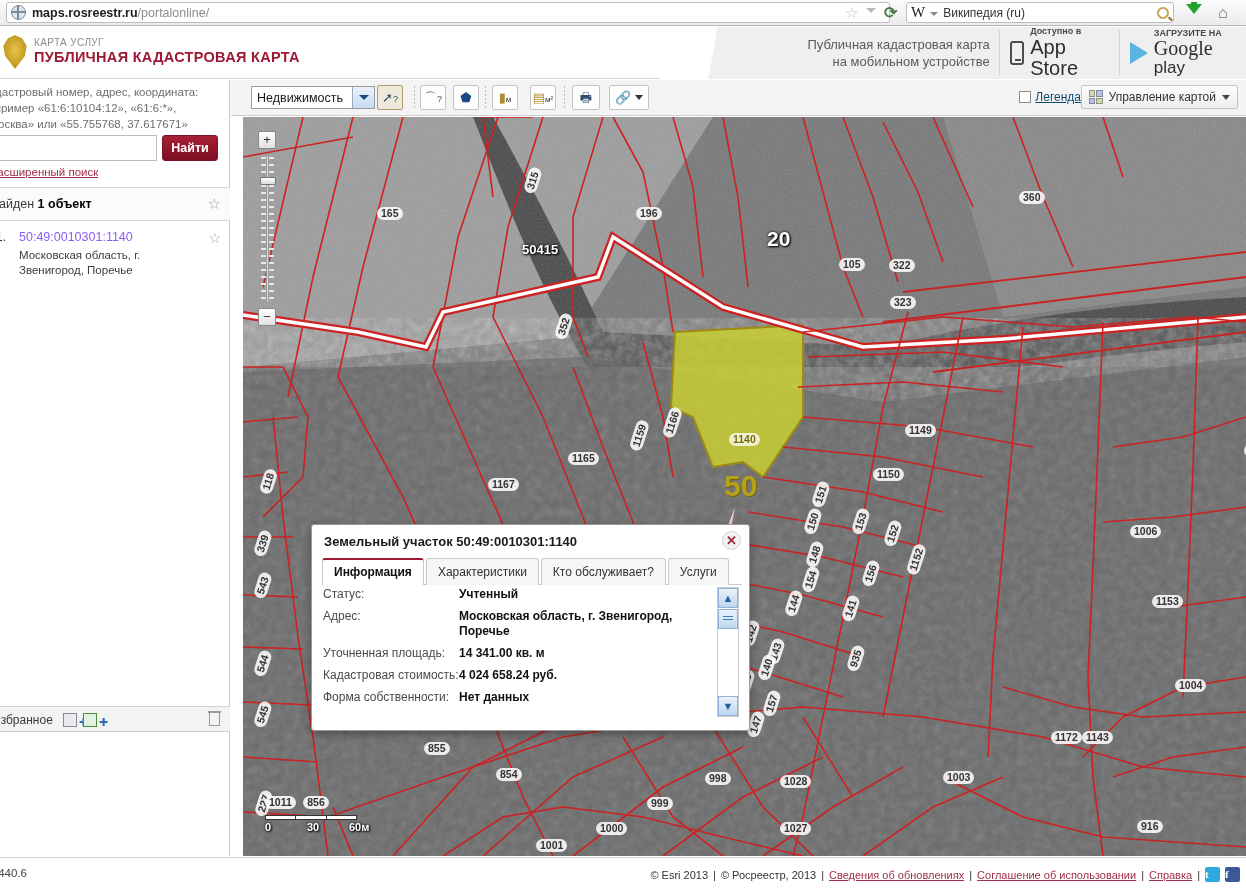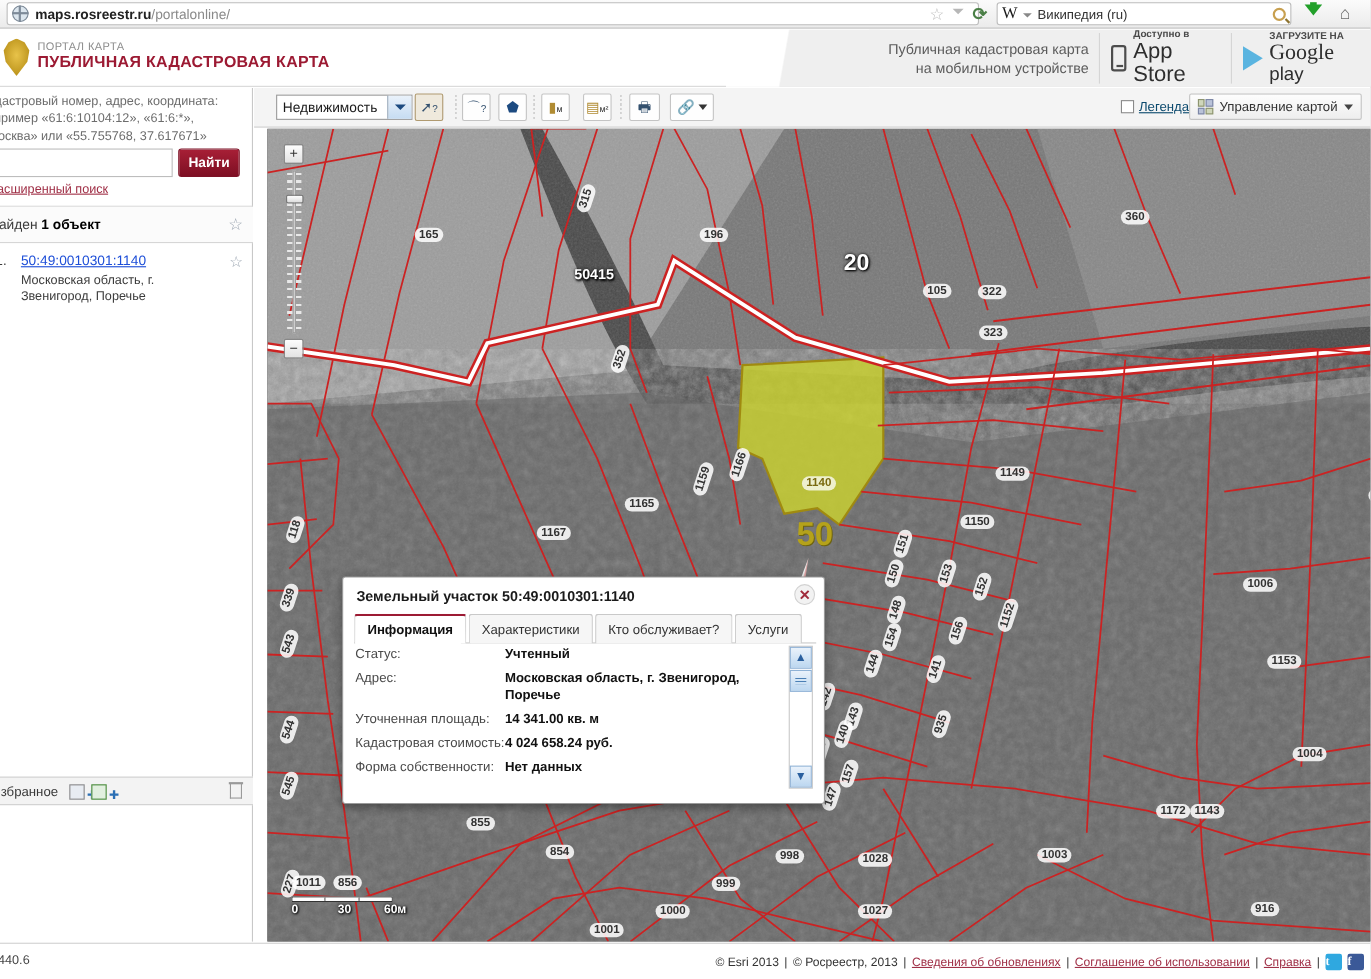--- a/index.html
+++ b/index.html
@@ -117,22 +117,22 @@
   .adv-search { position: absolute; left: -10px; top: 86px; font-size: 11.5px; color: #a03047;
     text-decoration: underline; cursor: pointer; }
   .panel-sep { position: absolute; left: 0; top: 107px; width: 230px; height: 1px; background: #d6d6d6; }
   .found-row { position: absolute; left: 0; top: 108px; width: 230px; height: 33px;
     background: #fbfbfb; border-bottom: 1px solid #d6d6d6; }
   .found-text { position: absolute; left: -10px; top: 9px; font-size: 12.5px; color: #3a3a3a; }
   .found-text b { color: #000; }
   .star-btn { position: absolute; right: 9px; top: 7px; font-size: 15px; color: #9aa4b0; cursor: pointer; }
   .result-item { position: absolute; left: 0; top: 142px; width: 230px; padding: 8px 0 10px 0; }
   .res-num { position: absolute; left: -4px; top: 8px; font-size: 12px; color: #3a3a3a; }
-  .res-cad { position: absolute; left: 19px; top: 8px; font-size: 12.5px; color: #1d4ed8;
-    text-decoration: underline; cursor: pointer; }
+  .res-cad { position: absolute; left: 19px; top: 8px; font-size: 12.5px; color: #8b5cf6;
+    cursor: pointer; }
   .res-addr { position: absolute; left: 19px; top: 26px; width: 180px; font-size: 11.5px;
     color: #3c3c3c; line-height: 15px; }
   .res-star { position: absolute; right: 9px; top: 8px; font-size: 14px; color: #9aa4b0; cursor: pointer; }
   .fav-bar { position: absolute; left: 0; top: 626px; width: 230px; height: 26px;
     background: #f3f3f3; border-top: 1px solid #d0d0d0; border-bottom: 1px solid #d0d0d0; }
   .fav-label { position: absolute; left: -8px; top: 6px; font-size: 12px; color: #3a3a3a; }
   .fav-ico { position: absolute; top: 6px; width: 14px; height: 14px; border: 1px solid #8a8a8a; }
   .fav-ico.a { left: 63px; background: #e8ecf2; }
   .fav-ico.b { left: 83px; background: #e2f0df; border-color: #4a8a3c; }
   .fav-plus { position: absolute; top: 9px; font-size: 11px; color: #2b6fb5; }
@@ -285,21 +285,21 @@
       <span class="search-text">Википедия (ru)</span>
       <span class="magnifier"></span>
     </div>
     <span class="dl-arrow-stem"></span>
     <span class="dl-arrow"></span>
     <span class="home-icon">⌂</span>
   </div>
 
   <div class="site-header">
     <div class="emblem"></div>
-    <div class="portal-small">ПОРТАЛ КАРТА</div>
+    <div class="portal-small">КАРТА УСЛУГ</div>
     <div class="portal-title">ПУБЛИЧНАЯ КАДАСТРОВАЯ КАРТА</div>
   </div>
   <div class="hdr-slope"></div>
   <div class="hdr-promo">
     <div class="promo-text">
       <div>Публичная кадастровая карта</div>
       <div>на мобильном устройстве</div>
     </div>
     <div class="promo-sep"></div>
     <div class="store-badge">

